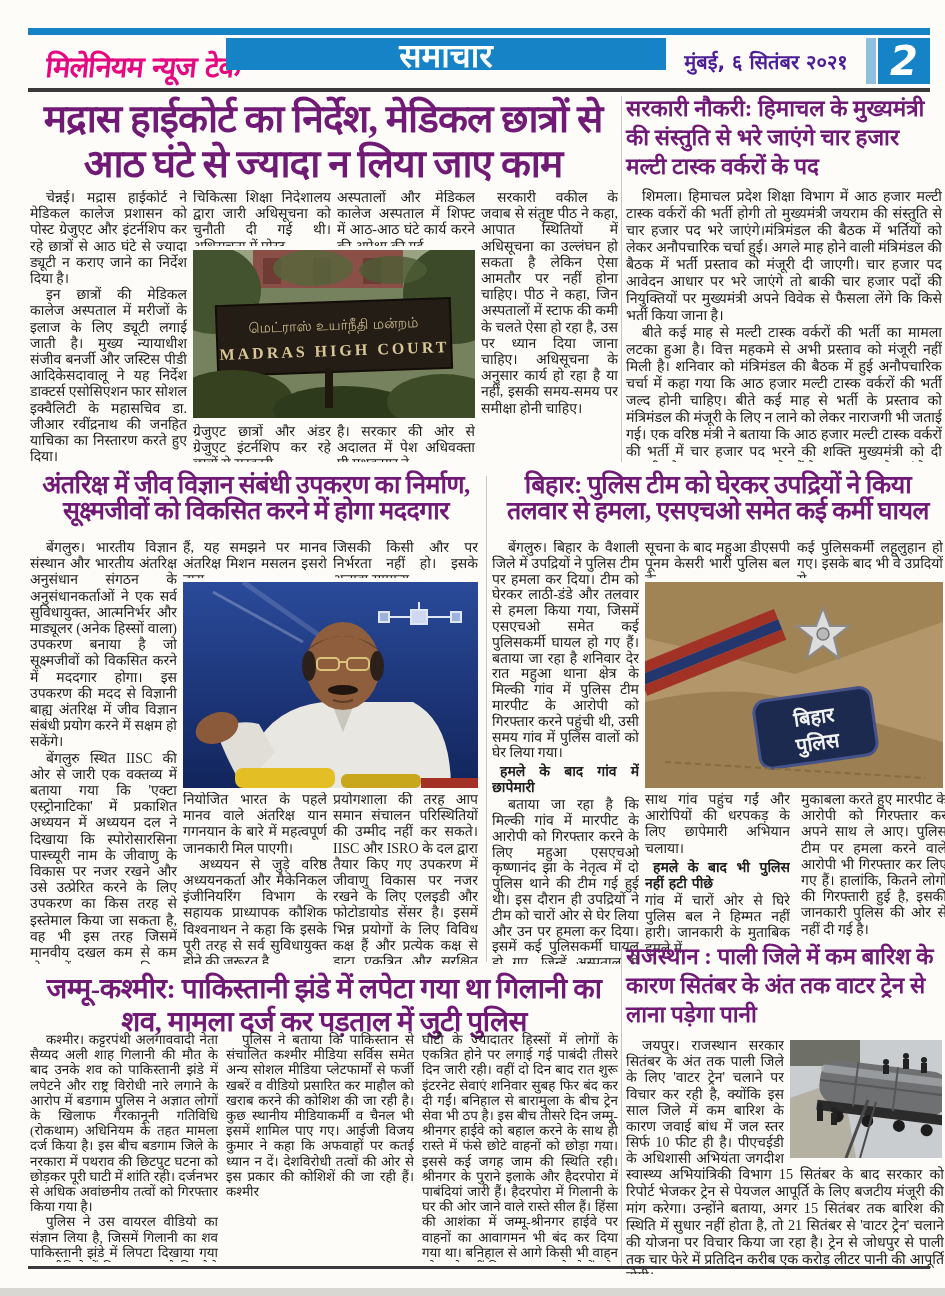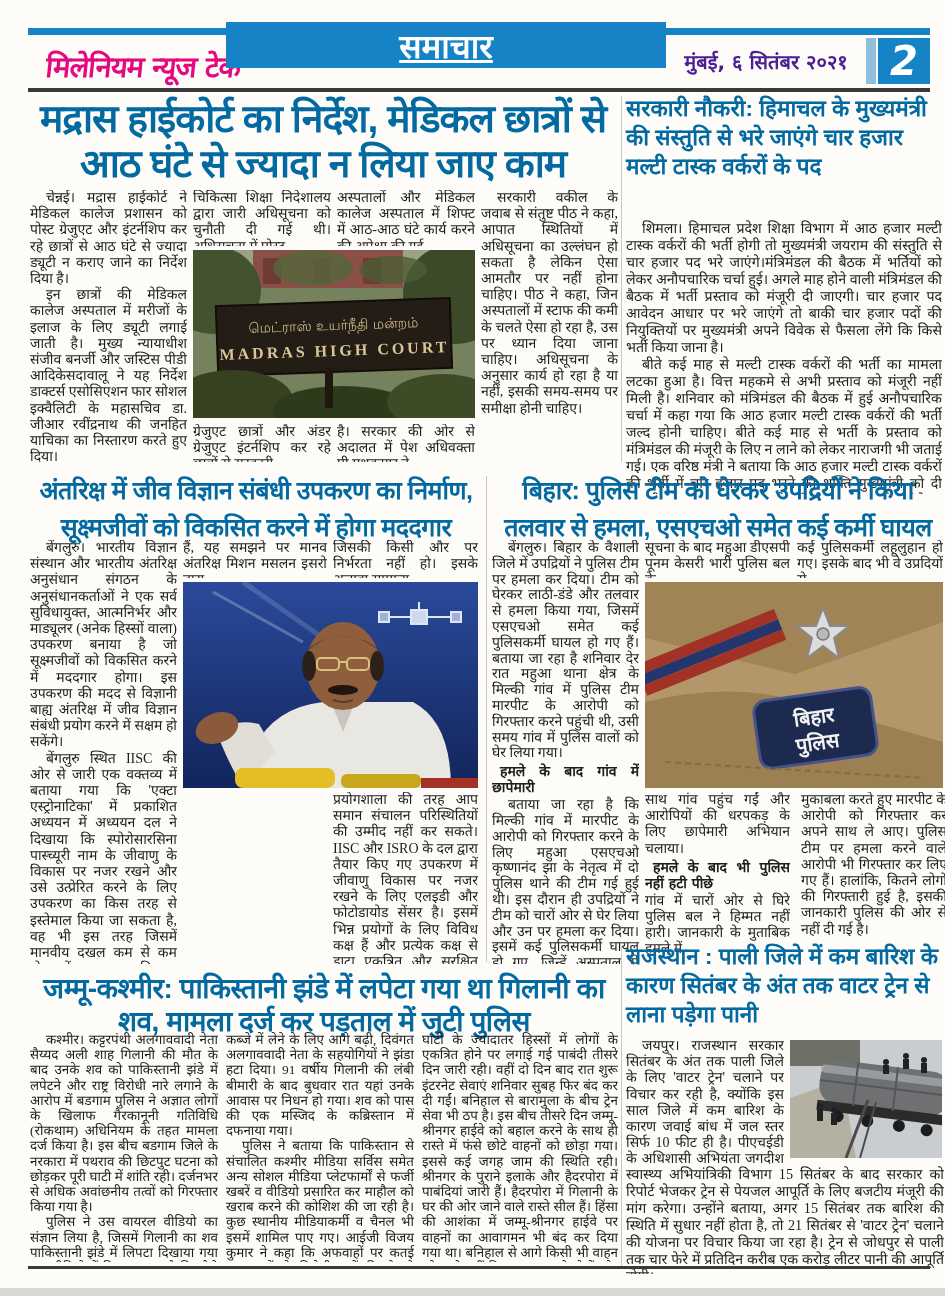--- a/index.html
+++ b/index.html
@@ -13,44 +13,44 @@
   .banner{background:#1583c6;color:#fff;display:flex;align-items:center;justify-content:center;
           font-family:"DejaVu Sans",sans-serif;font-weight:800;font-size:33px;}
   .edate{font-family:"DejaVu Sans",sans-serif;font-weight:700;font-size:20px;color:#4c1d95;
          display:flex;align-items:center;justify-content:center;}
   .pnum{background:#1583c6;color:#fff;display:flex;align-items:center;justify-content:center;
         font-family:"DejaVu Sans",sans-serif;font-weight:800;font-size:40px;font-style:italic;}
   .lightstripe{background:#8fc0de;}
   .rule{background:#3a3a3a;}
   .vrule{background:#c9c7c0;width:1px;}
   
-  .hl{font-family:Liberation Sans, sans-serif;font-weight:800;color:#0369a1;}
+  .hl{font-family:Liberation Serif, serif;font-weight:800;color:#701a75;}
   .hl-xl{font-size:39px;line-height:45px;text-align:center;letter-spacing:-1px;}
-  .hl-md{font-size:25px;line-height:37px;text-align:center;letter-spacing:-0.5px;}
+  .hl-md{font-size:25px;line-height:26px;text-align:center;letter-spacing:-0.5px;}
   .hl-lg{font-size:28px;line-height:33px;text-align:center;letter-spacing:-0.5px;margin-top:30px;}
   .hl-sm{font-size:22.5px;line-height:29px;text-align:left;}
   
   .col{position:absolute;text-align:justify;overflow:hidden;}
   .b1{font-size:14px;line-height:16.2px;}
   .b1t{font-size:14px;line-height:15.8px;}
   .b2{font-size:14.2px;line-height:17px;}
   .b3{font-size:13.4px;line-height:15.2px;}
   .col p{margin:0;text-indent:16px;}
   .col p.cont{text-indent:0;}
   .subhead{font-family:"DejaVu Sans",sans-serif;font-weight:700;text-indent:8px;
            font-size:14px;line-height:16px;margin:2px 0;}
   .photo{position:absolute;overflow:hidden;}
   .photo svg{display:block;}
 </style>
 </head>
 <body>
 
 <div class="abs topstrip" style="left:28px;top:28px;width:902px;height:7px;"></div>
 <div class="abs paper-logo" style="left:46px;top:46px;">मिलेनियम न्यूज टेक</div>
-<div class="abs banner" style="left:226px;top:22px;width:440px;height:46px;text-decoration:underline;">
+<div class="abs banner" style="left:226px;top:38px;width:440px;height:32px;">
   <span>समाचार</span>
 </div>
 <div class="abs edate" style="left:668px;top:38px;width:196px;height:46px;">मुंबई, ६ सितंबर २०२१</div>
 <div class="abs lightstripe" style="left:866px;top:38px;width:10px;height:46px;"></div>
 <div class="abs pnum" style="left:878px;top:38px;width:52px;height:46px;">2</div>
 <div class="abs rule" style="left:28px;top:88px;width:902px;height:4px;"></div>
 
 <div class="abs hl hl-xl" style="left:30px;top:96px;width:586px;">मद्रास हाईकोर्ट का निर्देश, मेडिकल छात्रों से आठ घंटे से ज्यादा न लिया जाए काम</div>
 
 <div class="col b1" style="left:30px;top:190px;width:157px;height:272px;">
@@ -95,21 +95,21 @@
 <div class="col b1" style="left:337px;top:424px;width:138px;height:38px;">
   <p class="cont">है। सरकार की ओर से अदालत में पेश अधिवक्ता पी मुथुकुमार ने</p>
 </div>
 <div class="col b1" style="left:481px;top:190px;width:137px;height:272px;">
   <p>सरकारी वकील के जवाब से संतुष्ट पीठ ने कहा, आपात स्थितियों में अधिसूचना का उल्लंघन हो सकता है लेकिन ऐसा आमतौर पर नहीं होना चाहिए। पीठ ने कहा, जिन अस्पतालों में स्टाफ की कमी के चलते ऐसा हो रहा है, उस पर ध्यान दिया जाना चाहिए। अधिसूचना के अनुसार कार्य हो रहा है या नहीं, इसकी समय-समय पर समीक्षा होनी चाहिए।</p>
 </div>
 
 <div class="abs vrule" style="left:621px;top:96px;height:366px;"></div>
 
 <div class="abs hl hl-sm" style="left:626px;top:94px;width:318px;">सरकारी नौकरी: हिमाचल के मुख्यमंत्री की संस्तुति से भरे जाएंगे चार हजार मल्टी टास्क वर्करों के पद</div>
-<div class="col b2" style="left:626px;top:188px;width:316px;height:274px;margin-top:32px;">
+<div class="col b2" style="left:626px;top:188px;width:316px;height:274px;">
   <p>शिमला। हिमाचल प्रदेश शिक्षा विभाग में आठ हजार मल्टी टास्क वर्करों की भर्ती होगी तो मुख्यमंत्री जयराम की संस्तुति से चार हजार पद भरे जाएंगे।मंत्रिमंडल की बैठक में भर्तियों को लेकर अनौपचारिक चर्चा हुई। अगले माह होने वाली मंत्रिमंडल की बैठक में भर्ती प्रस्ताव को मंजूरी दी जाएगी। चार हजार पद आवेदन आधार पर भरे जाएंगे तो बाकी चार हजार पदों की नियुक्तियों पर मुख्यमंत्री अपने विवेक से फैसला लेंगे कि किसे भर्ती किया जाना है।</p>
   <p>बीते कई माह से मल्टी टास्क वर्करों की भर्ती का मामला लटका हुआ है। वित्त महकमे से अभी प्रस्ताव को मंजूरी नहीं मिली है। शनिवार को मंत्रिमंडल की बैठक में हुई अनौपचारिक चर्चा में कहा गया कि आठ हजार मल्टी टास्क वर्करों की भर्ती जल्द होनी चाहिए। बीते कई माह से भर्ती के प्रस्ताव को मंत्रिमंडल की मंजूरी के लिए न लाने को लेकर नाराजगी भी जताई गई। एक वरिष्ठ मंत्री ने बताया कि आठ हजार मल्टी टास्क वर्करों की भर्ती में चार हजार पद भरने की शक्ति मुख्यमंत्री को दी जाएगी। शेष चार हजार पद आवेदनों के आधार पर भरे जाएंगे।</p>
 
 </div>
 
 <div class="abs hl hl-md" style="left:30px;top:472px;width:452px;">अंतरिक्ष में जीव विज्ञान संबंधी उपकरण का निर्माण, सूक्ष्मजीवों को विकसित करने में होगा मददगार</div>
 
 <div class="col b1" style="left:30px;top:540px;width:147px;height:424px;">
   <p>बेंगलुरु। भारतीय विज्ञान संस्थान और भारतीय अंतरिक्ष अनुसंधान संगठन के अनुसंधानकर्ताओं ने एक सर्व सुविधायुक्त, आत्मनिर्भर और माड्यूलर (अनेक हिस्सों वाला) उपकरण बनाया है जो सूक्ष्मजीवों को विकसित करने में मददगार होगा। इस उपकरण की मदद से विज्ञानी बाह्य अंतरिक्ष में जीव विज्ञान संबंधी प्रयोग करने में सक्षम हो सकेंगे।</p>
   <p>बेंगलुरु स्थित IISC की ओर से जारी एक वक्तव्य में बताया गया कि 'एक्टा एस्ट्रोनाटिका' में प्रकाशित अध्ययन में अध्ययन दल ने दिखाया कि स्पोरोसारसिना पास्च्यूरी नाम के जीवाणु के विकास पर नजर रखने और उसे उत्प्रेरित करने के लिए उपकरण का किस तरह से इस्तेमाल किया जा सकता है, वह भी इस तरह जिसमें मानवीय दखल कम से कम हो।इसमें बताया गया कि इस तरह के जीवाणु कठोर पर्यावरण में किस प्रकार का व्यवहार करते</p>
@@ -155,20 +155,22 @@
     </g>
     <ellipse cx="160" cy="108" rx="15" ry="5" fill="#21160f"></ellipse>
     <path d="M150 118 Q160 122 170 118" stroke="#5c3c26" stroke-width="2" fill="none"></path>
     <rect x="52" y="186" width="100" height="20" rx="8" fill="#e3bf25"></rect>
     <rect x="158" y="192" width="80" height="14" rx="6" fill="#c9a71c"></rect>
     <rect x="238" y="196" width="57" height="10" fill="#a33125"></rect>
   </svg>
 </div>
 
 <div class="col b1" style="left:183px;top:792px;width:144px;height:172px;">
+  <p class="cont">नियोजित भारत के पहले मानव वाले अंतरिक्ष यान गगनयान के बारे में महत्वपूर्ण जानकारी मिल पाएगी।</p>
+  <p>अध्ययन से जुड़े वरिष्ठ अध्ययनकर्ता और मैकेनिकल इंजीनियरिंग विभाग के सहायक प्राध्यापक कौशिक विश्वनाथन ने कहा कि इसके पूरी तरह से सर्व सुविधायुक्त होने की जरूरत है,</p>
 </div>
 <div class="col b1" style="left:333px;top:792px;width:145px;height:172px;">
   <p class="cont">प्रयोगशाला की तरह आप समान संचालन परिस्थितियों की उम्मीद नहीं कर सकते। IISC और ISRO के दल द्वारा तैयार किए गए उपकरण में जीवाणु विकास पर नजर रखने के लिए एलइडी और फोटोडायोड सेंसर है। इसमें भिन्न प्रयोगों के लिए विविध कक्ष हैं और प्रत्येक कक्ष से डाटा एकत्रित और सुरक्षित किया जाएगा।</p>
 </div>
 
 <div class="abs vrule" style="left:486px;top:476px;height:486px;"></div>
 
 <div class="abs hl hl-md" style="left:492px;top:472px;width:452px;">बिहार: पुलिस टीम को घेरकर उपद्रियों ने किया तलवार से हमला, एसएचओ समेत कई कर्मी घायल</div>
 
 <div class="col b1t" style="left:492px;top:540px;width:147px;height:424px;">
@@ -215,21 +217,20 @@
   <p class="cont">मुकाबला करते हुए मारपीट के आरोपी को गिरफ्तार कर अपने साथ ले आए। पुलिस टीम पर हमला करने वाले आरोपी भी गिरफ्तार कर लिए गए हैं। हालांकि, कितने लोगों की गिरफ्तारी हुई है, इसकी जानकारी पुलिस की ओर से नहीं दी गई है।</p>
 </div>
 
 <div class="abs hl hl-lg" style="left:30px;top:942px;width:588px;">जम्मू-कश्मीर: पाकिस्तानी झंडे में लपेटा गया था गिलानी का शव, मामला दर्ज कर पड़ताल में जुटी पुलिस</div>
 
 <div class="col b3" style="left:30px;top:1032px;width:188px;height:230px;">
   <p>कश्मीर। कट्टरपंथी अलगाववादी नेता सैय्यद अली शाह गिलानी की मौत के बाद उनके शव को पाकिस्तानी झंडे में लपेटने और राष्ट्र विरोधी नारे लगाने के आरोप में बडगाम पुलिस ने अज्ञात लोगों के खिलाफ गैरकानूनी गतिविधि (रोकथाम) अधिनियम के तहत मामला दर्ज किया है। इस बीच बडगाम जिले के नरकारा में पथराव की छिटपुट घटना को छोड़कर पूरी घाटी में शांति रही। दर्जनभर से अधिक अवांछनीय तत्वों को गिरफ्तार किया गया है।</p>
   <p>पुलिस ने उस वायरल वीडियो का संज्ञान लिया है, जिसमें गिलानी का शव पाकिस्तानी झंडे में लिपटा दिखाया गया था। वीडियो में दिखाया गया है कि जैसे ही पुलिस शव को</p>
 </div>
 <div class="col b3" style="left:226px;top:1032px;width:188px;height:230px;">
-  <p class="cont">कब्जे में लेने के लिए आगे बढ़ी, दिवंगत अलगाववादी नेता के सहयोगियों ने झंडा हटा दिया। 91 वर्षीय गिलानी की लंबी बीमारी के बाद बुधवार रात यहां उनके आवास पर निधन हो गया। शव को पास की एक मस्जिद के कब्रिस्तान में दफनाया गया।</p>
   <p>पुलिस ने बताया कि पाकिस्तान से संचालित कश्मीर मीडिया सर्विस समेत अन्य सोशल मीडिया प्लेटफार्मों से फर्जी खबरें व वीडियो प्रसारित कर माहौल को खराब करने की कोशिश की जा रही है। कुछ स्थानीय मीडियाकर्मी व चैनल भी इसमें शामिल पाए गए। आईजी विजय कुमार ने कहा कि अफवाहों पर कतई ध्यान न दें। देशविरोधी तत्वों की ओर से इस प्रकार की कोशिशें की जा रही हैं। कश्मीर</p>
 </div>
 <div class="col b3" style="left:422px;top:1032px;width:196px;height:230px;">
   <p class="cont">घाटी के ज्यादातर हिस्सों में लोगों के एकत्रित होने पर लगाई गई पाबंदी तीसरे दिन जारी रही। वहीं दो दिन बाद रात शुरू इंटरनेट सेवाएं शनिवार सुबह फिर बंद कर दी गईं। बनिहाल से बारामुला के बीच ट्रेन सेवा भी ठप है। इस बीच तीसरे दिन जम्मू-श्रीनगर हाईवे को बहाल करने के साथ ही रास्ते में फंसे छोटे वाहनों को छोड़ा गया। इससे कई जगह जाम की स्थिति रही। श्रीनगर के पुराने इलाके और हैदरपोरा में पाबंदियां जारी हैं। हैदरपोरा में गिलानी के घर की ओर जाने वाले रास्ते सील हैं। हिंसा की आशंका में जम्मू-श्रीनगर हाईवे पर वाहनों का आवागमन भी बंद कर दिया गया था। बनिहाल से आगे किसी भी वाहन को जाने नहीं दिया गया। इससे दोनों ओर एक हजार से अधिक वाहन फंस गए थे।</p>
 </div>
 
 <div class="abs vrule" style="left:621px;top:946px;height:320px;"></div>
 
 <div class="abs hl hl-sm" style="left:626px;top:942px;width:318px;">राजस्थान : पाली जिले में कम बारिश के कारण सितंबर के अंत तक वाटर ट्रेन से लाना पड़ेगा पानी</div>
 

